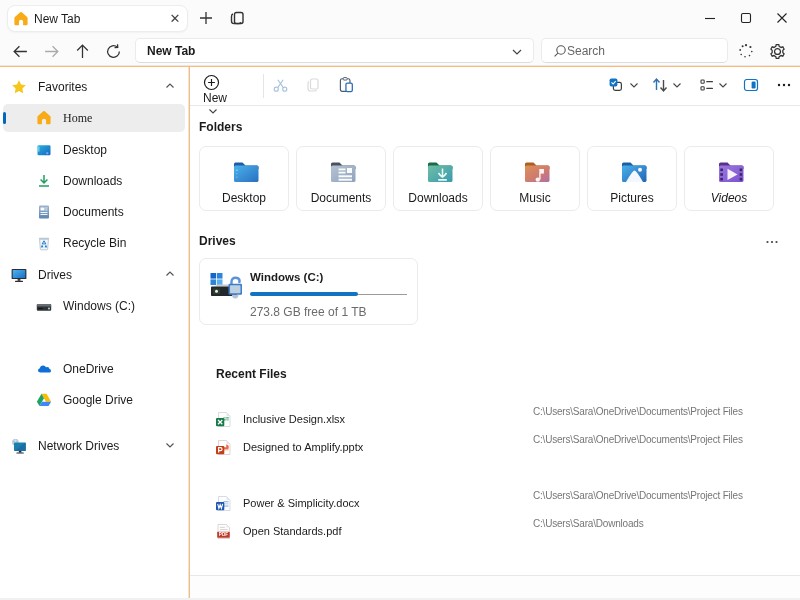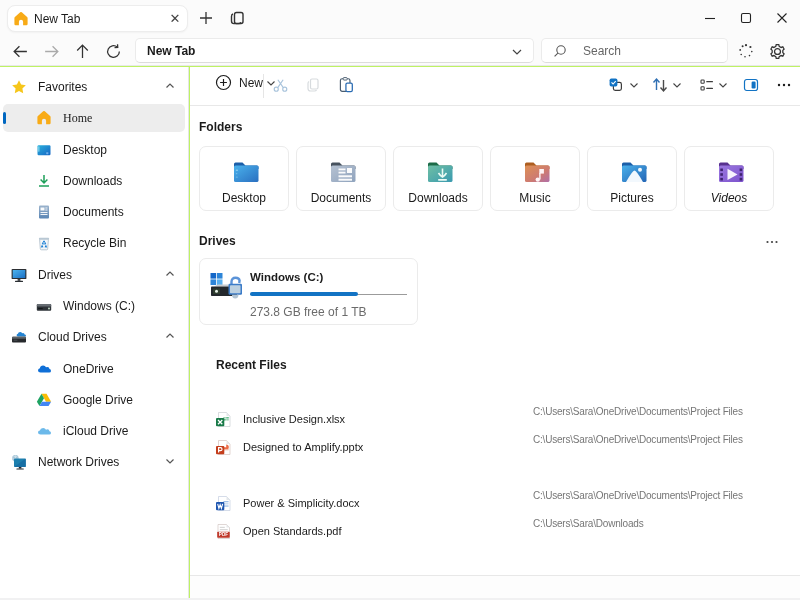--- a/index.html
+++ b/index.html
@@ -1,31 +1,31 @@
 <!DOCTYPE html>
 <html><head>
 <meta charset="utf-8">
 <style>
 * { margin:0; padding:0; box-sizing:border-box; }
 html,body { width:800px; height:600px; overflow:hidden; font-family:"Liberation Sans", sans-serif; }
-#app { position:relative; width:800px; height:600px; background:#bef264; }
+#app { position:relative; width:800px; height:600px; background:#fdba74; }
 #titlebar { position:absolute; left:0; top:0; width:800px; height:36px; background:#fbfbfb; }
 .tab { position:absolute; left:7px; top:5px; width:181px; height:27px; background:#ffffff; border:1px solid #ededed; border-radius:8px; display:flex; align-items:center; box-shadow:0 1px 2px rgba(0,0,0,0.04); }
 .tab .ticon { margin-left:5px; width:16px; height:16px; }
 .tab .tlabel { margin-left:5px; font-size:12px; color:#1b1b1b; }
 .tab .tclose { position:absolute; right:4px; top:5px; width:16px; height:16px; color:#444; font-size:13px; text-align:center; line-height:16px; }
 .tbtn { position:absolute; top:8px; color:#333; }
 #wincontrols { position:absolute; right:0; top:0; height:36px; display:flex; }
 #wincontrols .wc { width:36px; height:36px; display:flex; align-items:center; justify-content:center; }
 #navbar { position:absolute; left:0; top:36px; width:800px; height:30px; background:#fbfbfb; border-bottom:1px solid #e8e8e8; }
 .navicon { position:absolute; top:3px; width:24px; height:24px; display:flex; align-items:center; justify-content:center; }
 #addressbar { position:absolute; left:135px; top:38px; width:399px; height:25px; background:#ffffff; border:1px solid #ebebeb; border-bottom-color:#dcdcdc; border-radius:5px; display:flex; align-items:center; }
 #addressbar .atext { margin-left:11px; font-size:12px; font-weight:bold; color:#1b1b1b; }
 #searchbox { position:absolute; left:541px; top:38px; width:187px; height:25px; background:#ffffff; border:1px solid #ebebeb; border-bottom-color:#dcdcdc; border-radius:5px; display:flex; align-items:center; }
-#searchbox .stext { margin-left:16px; font-size:12px; color:#666; }
+#searchbox .stext { margin-left:0; font-size:12px; color:#666; }
 #sidebar { position:absolute; left:0; top:67px; width:189px; height:533px; background:#ffffff; border-right:1px solid #e5e5e5; }
 .srow { position:absolute; left:3px; width:182px; height:28px; display:flex; align-items:center; border-radius:5px; }
 .srow .sicon { width:16px; height:16px; flex:none; }
 .hdr .stext { margin-left:11px; } .sub .stext { margin-left:11px; }
 .srow .stext { font-size:12px; color:#1b1b1b; white-space:nowrap; }
 .srow .chev { position:absolute; right:9px; color:#555; }
 .srow.sel { background:#ededed; }
 .srow.sel::before { content:""; position:absolute; left:0px; top:8px; width:3px; height:12px; background:#0067c0; border-radius:2px; }
 .hdr .sicon { margin-left:8px; }
 .sub .sicon { margin-left:33px; }
@@ -34,21 +34,21 @@
 .cbtn { position:absolute; top:7px; display:flex; align-items:center; }
 #content { position:absolute; left:0; top:40px; width:610px; height:483px; }
 .h2 { font-size:12px; font-weight:bold; color:#1b1b1b; }
 #folders-h { position:absolute; left:9px; top:13px; }
 .fcard { position:absolute; top:39px; width:90px; height:65px; background:#ffffff; border:1px solid #ebebeb; border-radius:7px; }
 .fcard svg { position:absolute; left:29px; top:9px; }
 .fcard .flabel { position:absolute; left:0; top:44px; width:100%; text-align:center; font-size:12px; color:#1b1b1b; }
 #drives-h { position:absolute; left:9px; top:127px; }
 #drives-more { position:absolute; left:575px; top:128px; color:#444; }
 #drivecard { position:absolute; left:9px; top:151px; width:219px; height:67px; background:#ffffff; border:1px solid #ebebeb; border-radius:7px; }
-#recent-h { position:absolute; left:9px; top:251px;padding-left:17px; }
+#recent-h { position:absolute; left:9px; top:260px;padding-left:17px; }
 .frow { position:absolute; left:9px; width:592px; height:28px;margin-top:32px; }
 .frow svg { position:absolute; left:16px; top:6px; }
 .frow .fname { position:absolute; left:44px; top:8px; font-size:11px; color:#1b1b1b; }
 .frow .fpath { position:absolute; left:334px; top:1px; font-size:10px; letter-spacing:-0.2px; color:#767676; }
 #statusbar { position:absolute; left:0; top:508px; width:610px; height:25px; border-top:1px solid #e8e8e8; background:#fdfdfd; }
 </style>
 </head>
 <body>
 <div id="app">
 
@@ -222,70 +222,52 @@
   </div>
   <div class="srow sub" style="top:292px;">
     <svg class="sicon" viewBox="0 0 16 16">
         <rect x="0.8" y="6" width="14.4" height="6.8" rx="1" fill="#2e3338"></rect>
         <rect x="0.8" y="6" width="14.4" height="2.5" rx="1" fill="#676d73"></rect>
         <rect x="2.2" y="9.9" width="4.5" height="1.2" fill="#14171a"></rect>
         <circle cx="13" cy="10.5" r="0.9" fill="#cfe8d2"></circle>
       </svg>
     <span class="stext">Windows (C:)</span>
   </div>
-  <div class="srow hdr" style="top:323px;">
-    <svg class="sicon" viewBox="0 0 16 16">
-        <path d="M7.3 7.6 Q5.6 7.6 5.6 6.2 Q5.6 4.9 6.9 4.8 Q7.2 3.1 9.1 3.1 Q10.6 3.1 11.1 4.3 Q11.5 4 12.1 4 Q13.5 4 13.6 5.5 Q15 5.6 15 6.7 Q15 7.6 13.7 7.6 Z" fill="#2383d2"></path>
-        <rect x="1" y="7.7" width="14" height="5.8" rx="0.9" fill="#26292d"></rect>
-        <rect x="1" y="7.7" width="14" height="2.1" rx="0.9" fill="#5a6065"></rect>
-        <rect x="2.6" y="10.7" width="3.8" height="1" fill="#4a5055"></rect>
-      </svg>
-    <span class="stext">Cloud Drives</span>
-      <span class="chev"><svg width="12" height="12" viewBox="0 0 12 12">
-          <path d="M2.5 7.5 L6 4 L9.5 7.5" stroke="#555" stroke-width="1.2" fill="none"></path>
-        </svg></span>
-  </div>
   <div class="srow sub" style="top:355px;">
     <svg class="sicon" viewBox="0 0 16 16">
         <path d="M4.6 11.5 Q2 11.5 2 9.4 Q2 7.5 3.9 7.3 Q4.3 4.5 7.1 4.5 Q9.3 4.5 10 6.3 Q10.5 5.9 11.4 5.9 Q13.3 5.9 13.5 8 Q15 8.3 15 9.9 Q15 11.5 13.2 11.5 Z" fill="#0f6fd7"></path>
       </svg>
     <span class="stext">OneDrive</span>
   </div>
   <div class="srow sub" style="top:386px;align-items:center;">
     <svg class="sicon" viewBox="0 0 16 16">
         <path d="M5.45 1.8 H10.55 L15.1 9.7 H10 Z" fill="#fbbc04"></path>
         <path d="M5.45 1.8 L8 6.2 L3.45 14.1 L0.9 9.7 Z" fill="#1ea362"></path>
         <path d="M3.45 14.1 L6 9.7 H15.1 L12.55 14.1 Z" fill="#4285f4"></path>
       </svg>
     <span class="stext">Google Drive</span>
   </div>
-  <div class="srow sub" style="top:417px;">
-    <svg class="sicon" viewBox="0 0 16 16">
-        <path d="M4.6 11.5 Q2 11.5 2 9.5 Q2 7.7 3.9 7.5 Q4.3 5 7.1 5 Q9.3 5 10 6.7 Q10.5 6.3 11.4 6.3 Q13.3 6.3 13.5 8.2 Q15 8.5 15 10 Q15 11.5 13.2 11.5 Z" fill="#6cb9ea"></path>
-      </svg>
-    <span class="stext">iCloud Drive</span>
-  </div>
-  <div class="srow hdr" style="top:448px;align-items:center;">
+  <div class="srow hdr" style="top:432px;align-items:center;">
     <svg class="sicon" viewBox="0 0 16 16">
         <circle cx="4.4" cy="4.2" r="3.2" fill="#9dbed2"></circle>
         <path d="M4.4 1 V7.4 M1.2 4.2 H7.6 M2.2 2.2 Q4.4 3.4 6.6 2.2 M2.2 6.2 Q4.4 5 6.6 6.2" stroke="#e8f2f8" stroke-width="0.5" fill="none"></path>
         <rect x="3" y="4.6" width="11.8" height="8.4" rx="0.9" fill="#1d7fae"></rect>
         <path d="M3 13 L14.8 4.6 L14.8 13 Z" fill="#1668a0" opacity="0.7"></path>
         <rect x="7.8" y="13" width="2.6" height="1.5" fill="#26292d"></rect>
         <rect x="5.4" y="14.4" width="7.4" height="1.2" rx="0.5" fill="#26292d"></rect>
       </svg>
     <span class="stext">Network Drives</span>
       <span class="chev"><svg width="12" height="12" viewBox="0 0 12 12">
           <path d="M2.5 4.5 L6 8 L9.5 4.5" stroke="#555" stroke-width="1.2" fill="none"></path>
         </svg></span>
   </div>
 
   <div id="main">
     <div id="cmdbar">
-      <div class="cbtn" style="left:25px;">
+      <div class="cbtn" style="left:6px;flex-direction:column;">
         <svg width="17" height="17" viewBox="0 0 16 16">
             <circle cx="8" cy="8" r="6.6" stroke="#1b1b1b" stroke-width="1.1" fill="none"></circle>
             <path d="M8 4.8 V11.2 M4.8 8 H11.2" stroke="#1b1b1b" stroke-width="1.1"></path>
           </svg>
         <span style="font-size:12px; margin-left:7px; color:#1b1b1b;">New</span>
         <svg width="12" height="12" viewBox="0 0 12 12" style="margin-left:2px;">
             <path d="M2.5 4.5 L6 8 L9.5 4.5" stroke="#444" stroke-width="1.1" fill="none"></path>
           </svg>
       </div>
       <div style="position:absolute; left:73px; top:7px; width:1px; height:24px; background:#e5e5e5;"></div>

